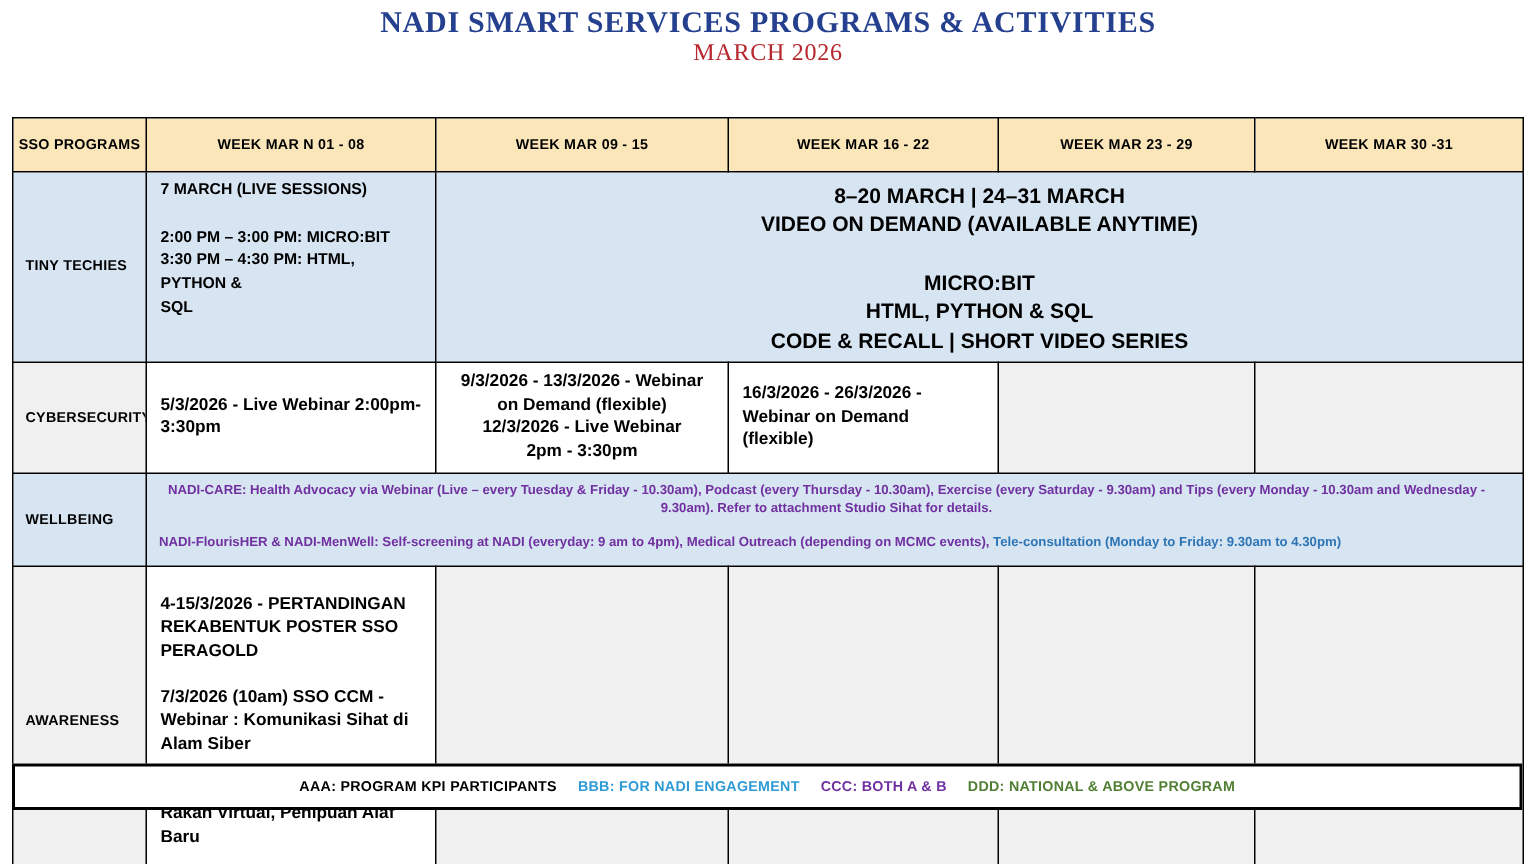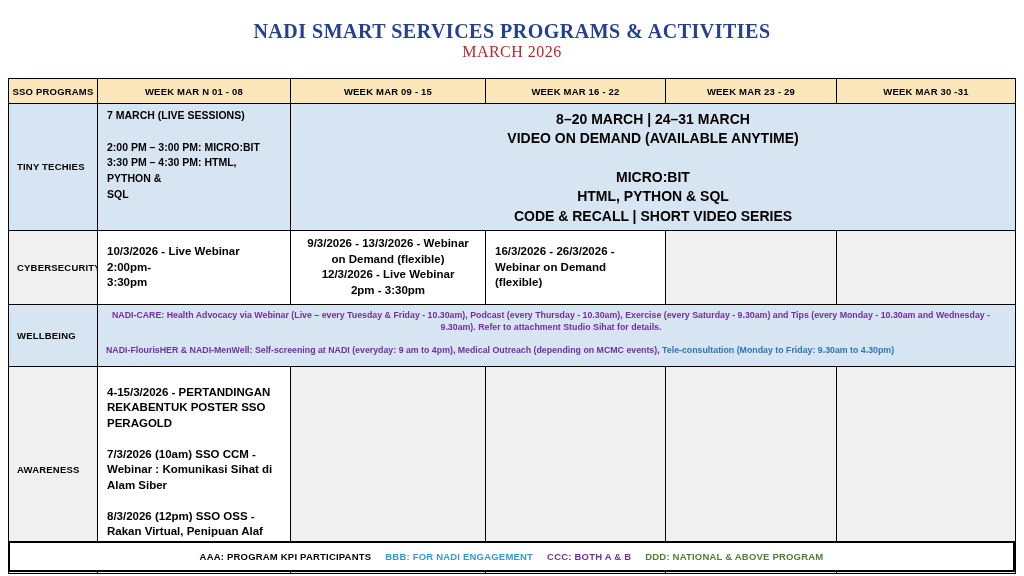--- a/index.html
+++ b/index.html
@@ -4,49 +4,49 @@
 <style>
   :root{
     --navy:#25408F; --red:#B7282E; --tan:#FAE6B8; --bluerow:#D7E5F2;
     --graycell:#F0F0F0; --purple:#7030A0; --tele:#2E75B6;
     --lblue:#2E9BD6; --lpurple:#7030A0; --lgreen:#507E32;
   }
   *{margin:0;padding:0;box-sizing:border-box;}
   html,body{background:#fff;}
   .page{position:relative;width:1024px;height:576px;background:#fff;
         font-family:"Liberation Sans",sans-serif;color:#000;overflow:hidden;}
-  .title{margin-top:20px;text-align:center;font-family:"Liberation Serif",serif;
+  .title{margin-top:4px;text-align:center;font-family:"Liberation Serif",serif;
          font-weight:bold;font-size:20px;letter-spacing:.5px;color:var(--navy);}
   .subtitle{text-align:center;font-family:"Liberation Serif",serif;
             font-weight:normal;font-size:16px;letter-spacing:.5px;color:var(--red);}
   table.sched{position:absolute;left:8px;top:78px;width:1007px;
               border-collapse:collapse;table-layout:fixed;}
   table.sched td,table.sched th{border:1px solid #000;overflow:hidden;}
-  tr.hdr{height:25px;}
+  tr.hdr{height:36px;}
   tr.hdr th{background:var(--tan);font-size:9.5px;font-weight:bold;
             text-align:center;vertical-align:middle;letter-spacing:.2px;}
   tr.r-tiny{height:93px;} tr.r-cyber{height:74px;}
   tr.r-well{height:62px;} tr.r-aware{height:207px;}
   td.lbl{font-size:9.5px;font-weight:bold;vertical-align:middle;
          padding-left:8px;letter-spacing:.2px;}
   .bgblue{background:var(--bluerow);} .bggray{background:var(--graycell);}
   .bgwhite{background:#fff;}
   td.cell{font-weight:bold;white-space:pre-line;padding:4px 9px;}
   td.vt{vertical-align:top;} td.vm{vertical-align:middle;}
   td.tl{text-align:left;} td.tc{text-align:center;}
   td.small{font-size:10.5px;line-height:1.5;}
   td.smallc{font-size:14px;line-height:1.38;padding-top:6px;}
   td.big{font-size:11.5px;line-height:1.35;}
   td.wellcell{vertical-align:top;padding:5px 19px 3px 8px;white-space:normal;}
   .well-line1{font-size:8.8px;font-weight:bold;color:var(--purple);
               text-align:center;line-height:1.35;}
   .well-line2{font-size:8.8px;font-weight:bold;color:var(--purple);
               text-align:left;margin-top:11px;line-height:1.3;}
   .well-line2 .tele{color:var(--tele);}
-  .legend{position:absolute;left:8px;top:541px;width:1007px;height:31px;
+  .legend{position:absolute;left:8px;top:509px;width:1007px;height:31px;
           border:2.5px solid #000;background:#fff;display:flex;
           align-items:center;justify-content:center;gap:14px;
           font-size:9.5px;font-weight:bold;letter-spacing:.2px;}
   .l-aaa{color:#000;} .l-bbb{color:var(--lblue);}
   .l-ccc{color:var(--lpurple);} .l-ddd{color:var(--lgreen);}
 </style>
 </head>
 <body>
 
 <div class="page">
@@ -82,21 +82,21 @@
       <td class="cell bgblue smallc vt tc" colspan="4">8–20 MARCH  | 24–31 MARCH
 VIDEO ON DEMAND (AVAILABLE ANYTIME)
 
 MICRO:BIT
 HTML, PYTHON &amp; SQL
 CODE &amp; RECALL | SHORT VIDEO SERIES</td>
     </tr>
 
     <tr class="r-cyber">
       <td class="lbl bggray">CYBERSECURITY</td>
-      <td class="cell bgwhite big vm tl">10/3/2026 - Live Webinar 2:00pm-
+      <td class="cell bgwhite big vm tl">5/3/2026 - Live Webinar 2:00pm-
 3:30pm</td>
       <td class="cell bgwhite big vm tc">9/3/2026 - 13/3/2026  - Webinar
 on Demand (flexible)
 12/3/2026 - Live Webinar
 2pm - 3:30pm</td>
       <td class="cell bgwhite big vm tl">16/3/2026 - 26/3/2026 -
 Webinar on Demand (flexible)</td>
       <td class="cell bggray"></td>
       <td class="cell bggray"></td>
     </tr>

